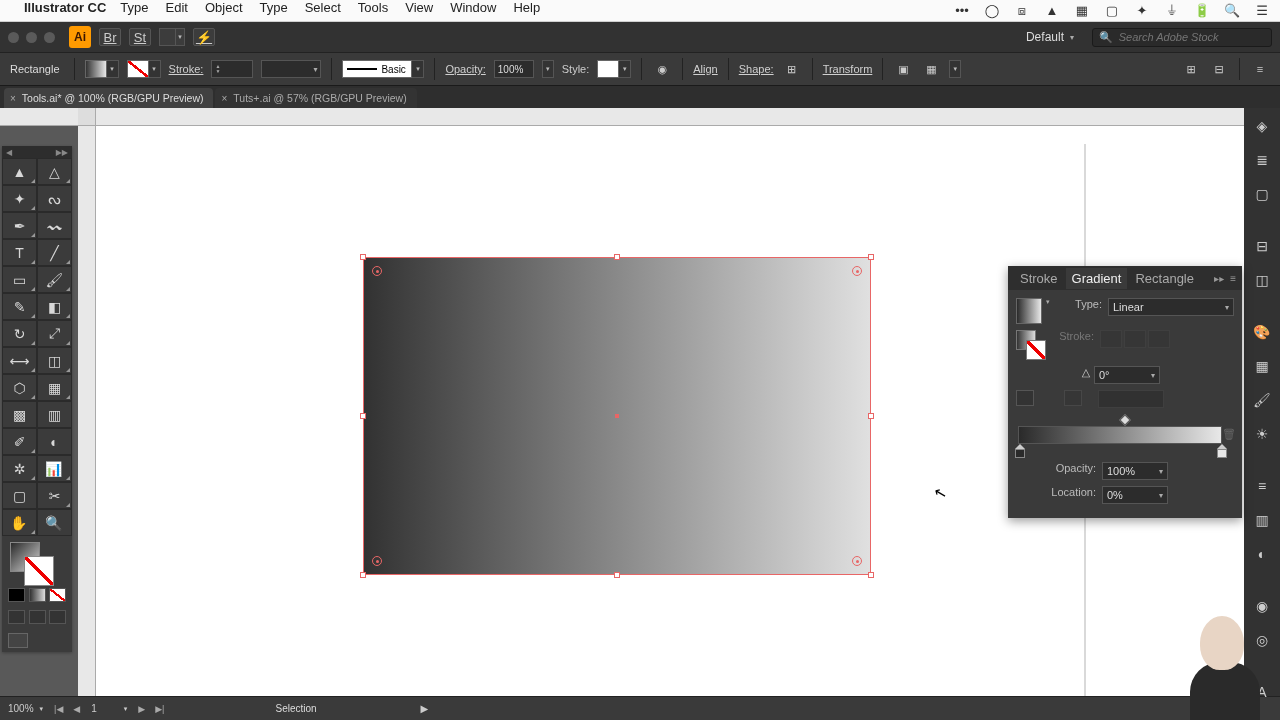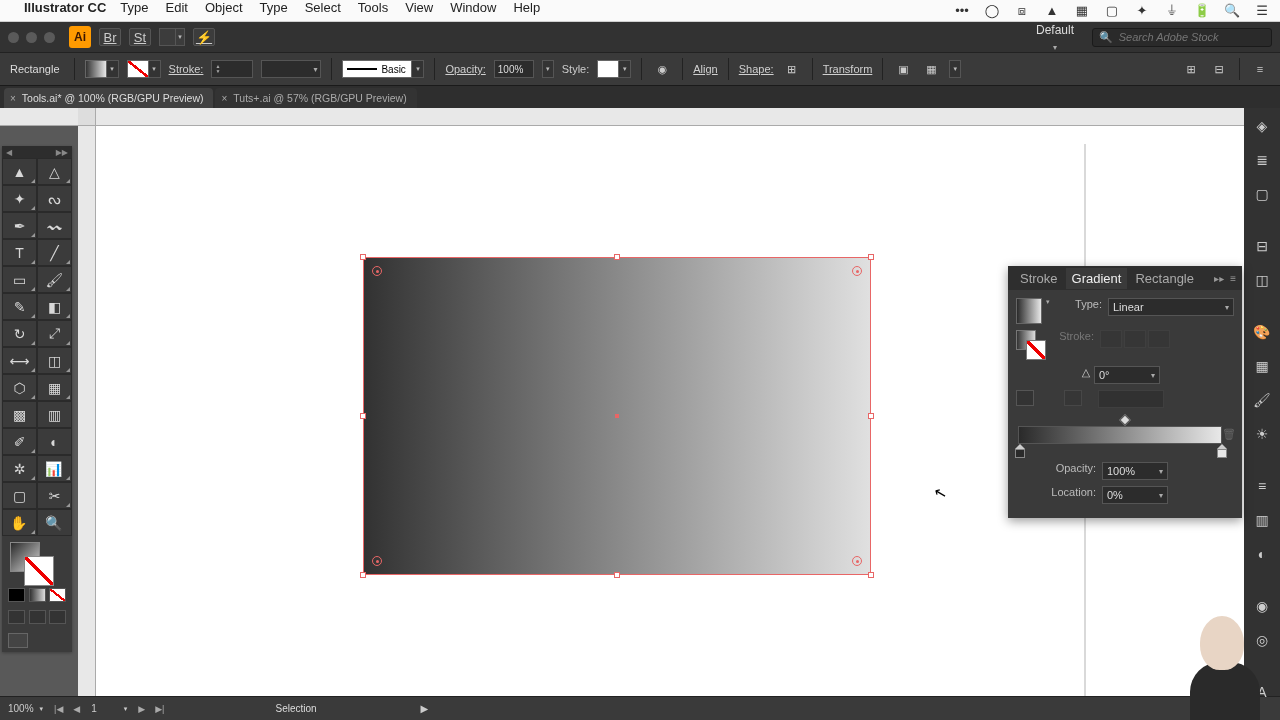--- a/index.html
+++ b/index.html
@@ -16,21 +16,21 @@
   
   .app-titlebar { height: 30px; background: #323232; display: flex; align-items: center; padding: 15px 8px; gap: 8px; }
   .traffic { display: flex; gap: 7px; margin-right: 6px; }
   .traffic span { width: 11px; height: 11px; border-radius: 50%; background: #5a5a5a; display: inline-block; }
   .app-logo { width: 22px; height: 22px; background: #ff9a00; border-radius: 3px; color: #3a1600; font-weight: 700; font-size: 12px; display: flex; align-items: center; justify-content: center; }
   .tb-btn { width: 22px; height: 18px; border: 1px solid #555; background: #3c3c3c; font-size: 13px; color: #ccc; display: inline-flex; align-items: center; justify-content: center; border-radius: 2px; text-decoration: underline; }
   .tb-dd { width: 26px; height: 18px; display: flex; }
   .tb-dd .box { width: 16px; height: 18px; background: #3c3c3c; border: 1px solid #555; border-right: 0; }
   .tb-dd .ar { width: 10px; height: 18px; background: #3c3c3c; border: 1px solid #555; display: flex; align-items: center; justify-content: center; font-size: 7px; color: #bbb; }
   .titlebar-spacer { flex: 1; }
-  .workspace-dd { color: #ddd; font-size: 12px; display: flex; align-items: center; gap: 6px; margin-right: 10px; flex-direction: column; }
+  .workspace-dd { color: #ddd; font-size: 12px; display: flex; align-items: center; gap: 6px; margin-right: 10px; }
   .workspace-dd .ar { font-size: 8px; color: #aaa; }
   .search-stock { display: flex; align-items: center; background: #2a2a2a; border: 1px solid #1a1a1a; border-radius: 3px; padding: 2px 6px; width: 180px; gap: 6px; }
   .search-stock .mag { color: #888; font-size: 11px; }
   .search-stock input { background: transparent; border: none; color: #aaa; font-size: 11px; width: 100%; outline: none; font-style: italic; }
 
   
   .control-bar { height: 34px; background: #3a3a3a; border-top: 1px solid #222; border-bottom: 1px solid #1a1a1a; display: flex; align-items: center; padding: 0 10px; font-size: 11px; color: #ccc; gap: 8px; }
   .obj-label { font-size: 11px; color: #ddd; margin-right: 4px; }
   .swatch-dd { display: flex; align-items: center; }
   .swatch { width: 22px; height: 18px; border: 1px solid #666; position: relative; }

